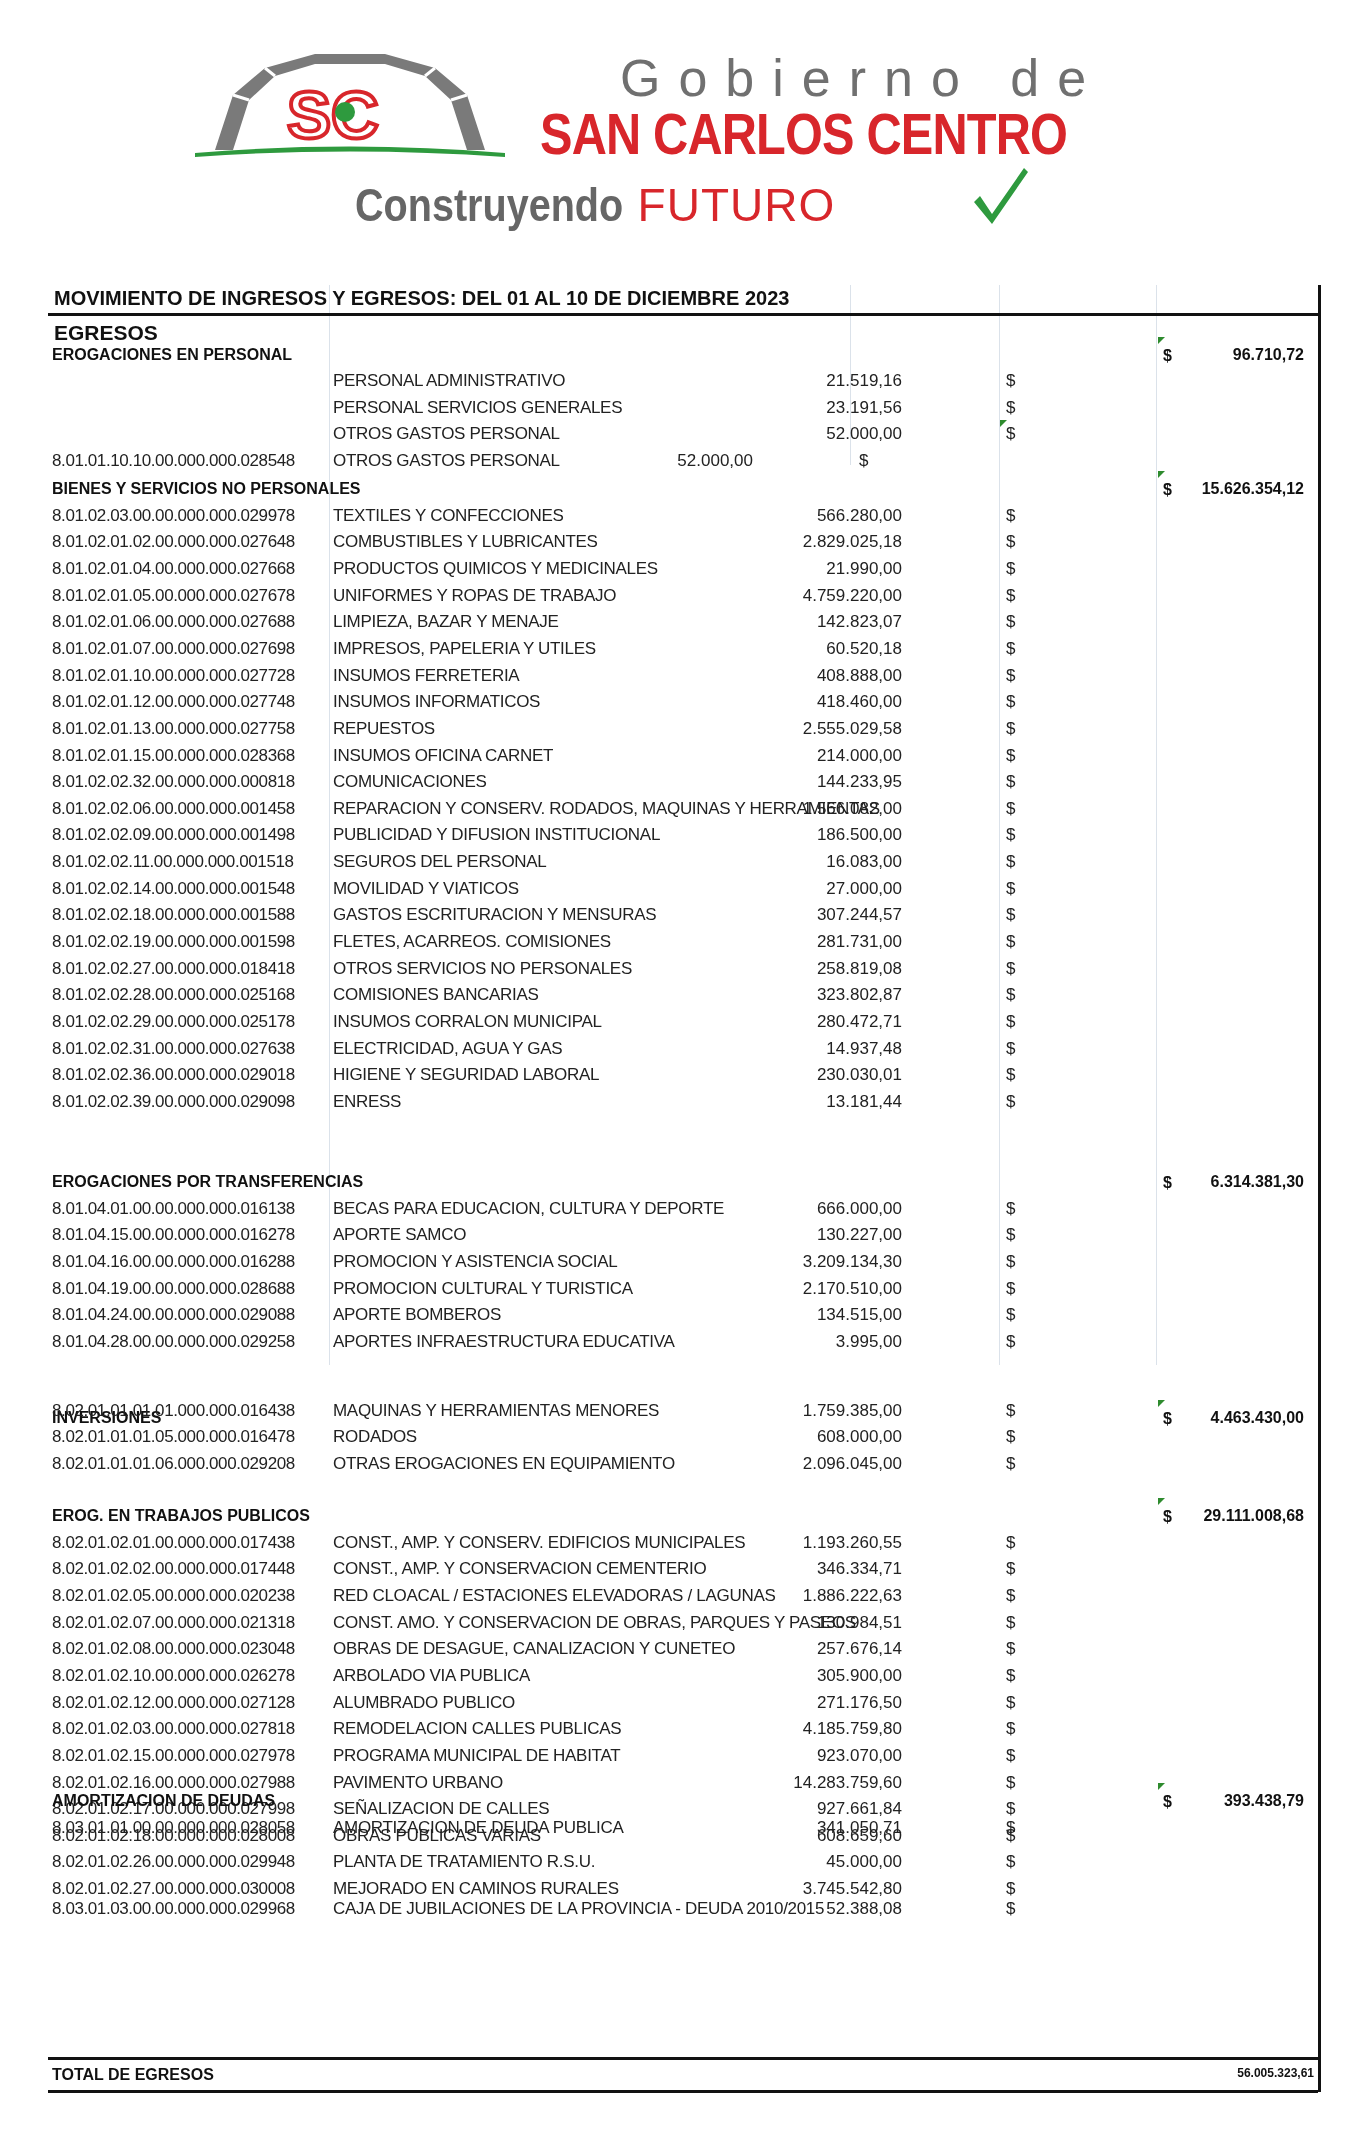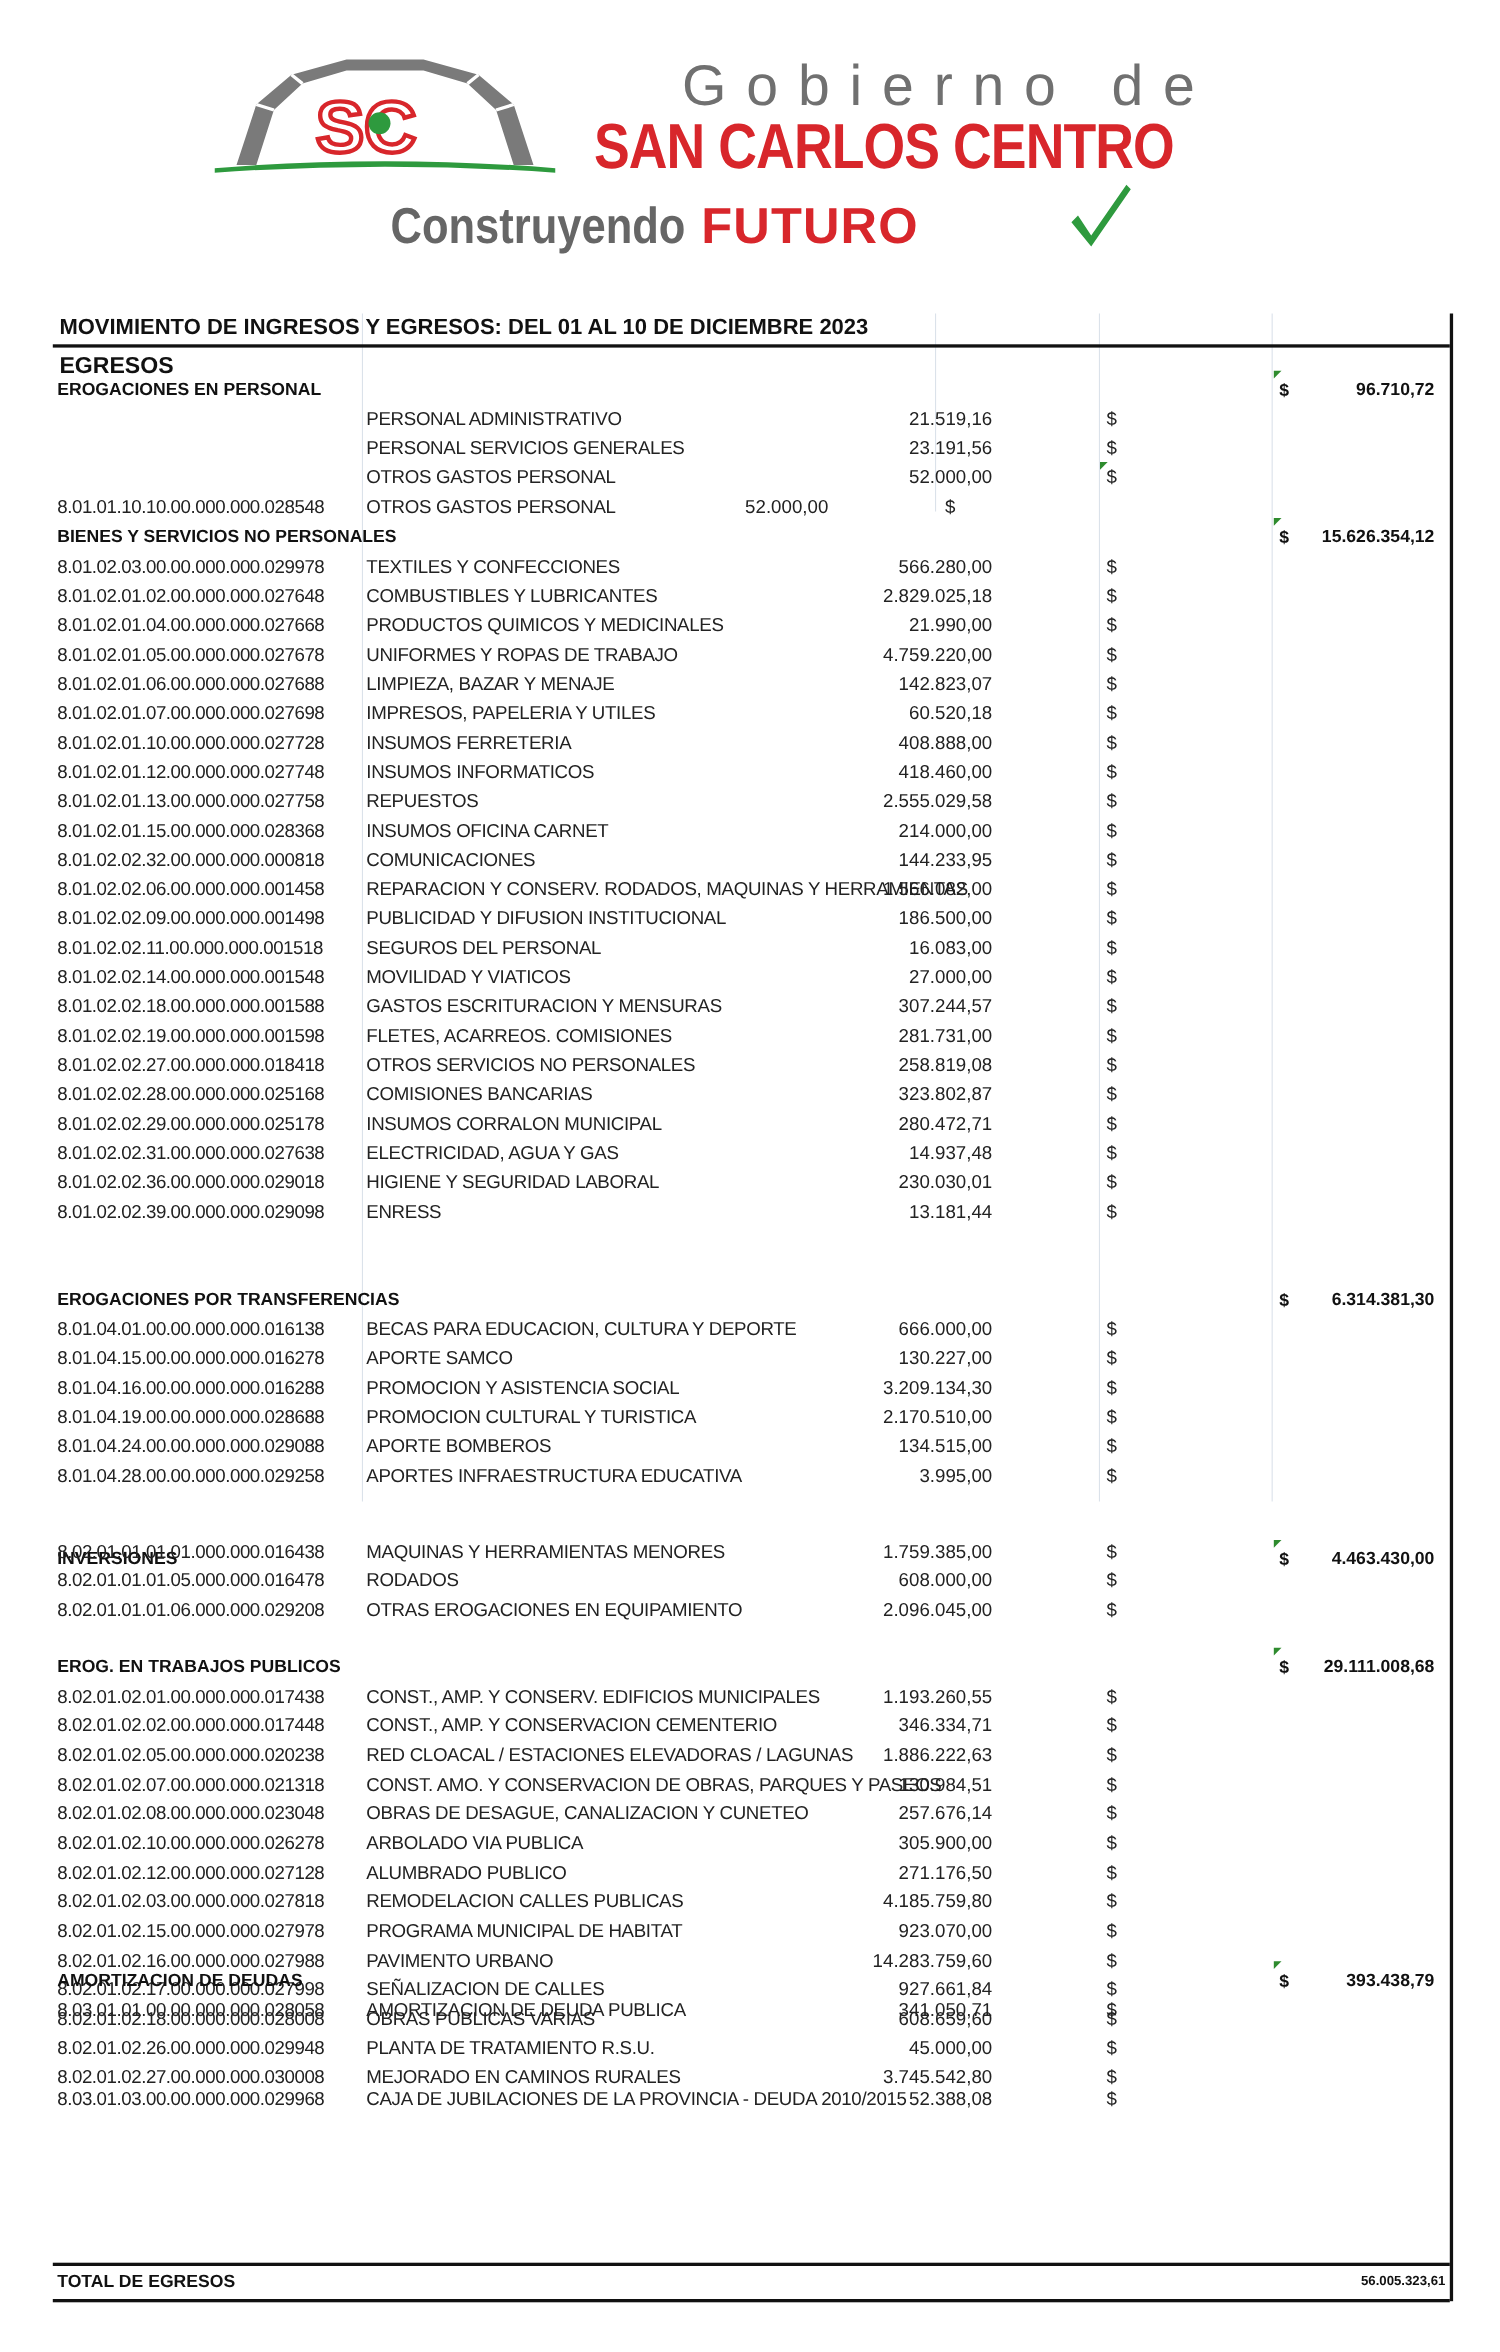--- a/index.html
+++ b/index.html
@@ -5,21 +5,21 @@
     html, body { margin: 0; padding: 0; background: #ffffff; }
     body { width: 1364px; height: 2138px; position: relative; overflow: hidden; font-family: "Liberation Sans", sans-serif; color: #111; }
 
     
     .header { position: absolute; left: 0; top: 0; width: 1176px; height: 260px; }
     .logo-mark { position: absolute; left: 195px; top: 50px; width: 310px; height: 110px; }
     .gov-line1 { position: absolute; left: 620px; top: 48px; font-family: "Liberation Sans Narrow", "Liberation Sans", sans-serif; font-size: 52px; color: #707070; letter-spacing: 18px; }
     .gov-line2 { position: absolute; left: 540px; top: 100px; font-size: 58px; font-weight: bold; color: #d8262b; letter-spacing: -1px; transform: scaleX(0.84); transform-origin: left top; }
     .slogan { position: absolute; left: 355px; top: 178px; font-size: 46px; }
     .slogan .c1 { color: #666; font-weight: bold; display: inline-block; transform: scaleX(0.86); transform-origin: left center; }
-    .slogan .c2 { color: #d8262b; font-weight: bold; font-size: 46px; margin-left: -42px; letter-spacing: 1px; }
+    .slogan .c2 { color: #d8262b; font-weight: normal; font-size: 46px; margin-left: -42px; letter-spacing: 1px; }
     .slogan .chk { position: absolute; left: 615px; top: -14px; }
 
     
     .sheet { position: absolute; left: 48px; top: 285px; width: 1274px; }
     .right-border { position: absolute; left: 1270px; top: 0; width: 3px; height: 1807px; background: #111; }
     .grid-line { position: absolute; width: 1px; background: #dbe2ea; }
 
     .title-row { position: absolute; left: 0; top: 0; width: 1270px; height: 28px; border-bottom: 3px solid #111; }
     .title-text { position: absolute; left: 6px; top: 2px; font-size: 20px; font-weight: bold; white-space: nowrap; }
     .egresos-label { position: absolute; left: 6px; top: 36px; font-size: 21px; font-weight: bold; }

